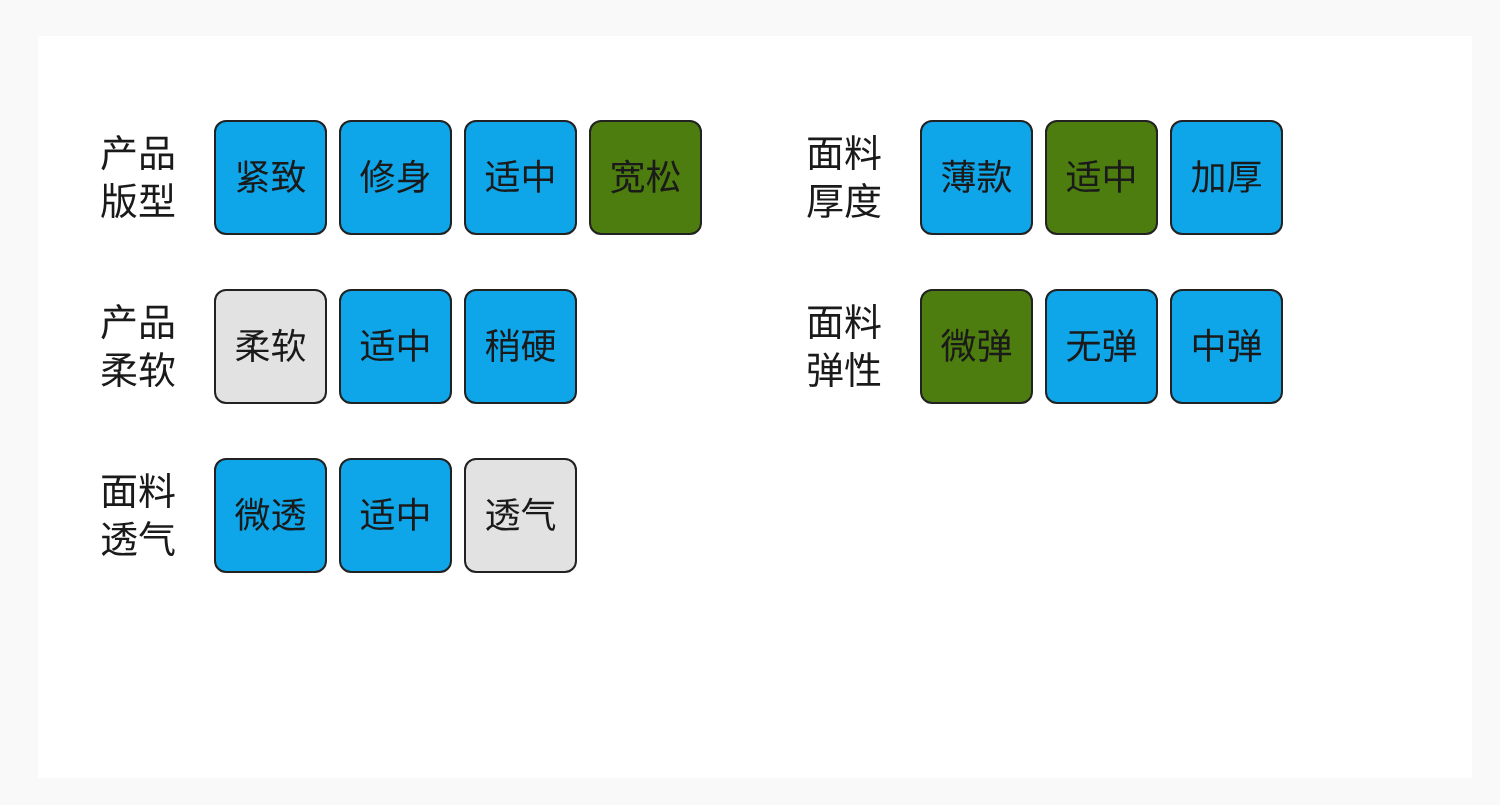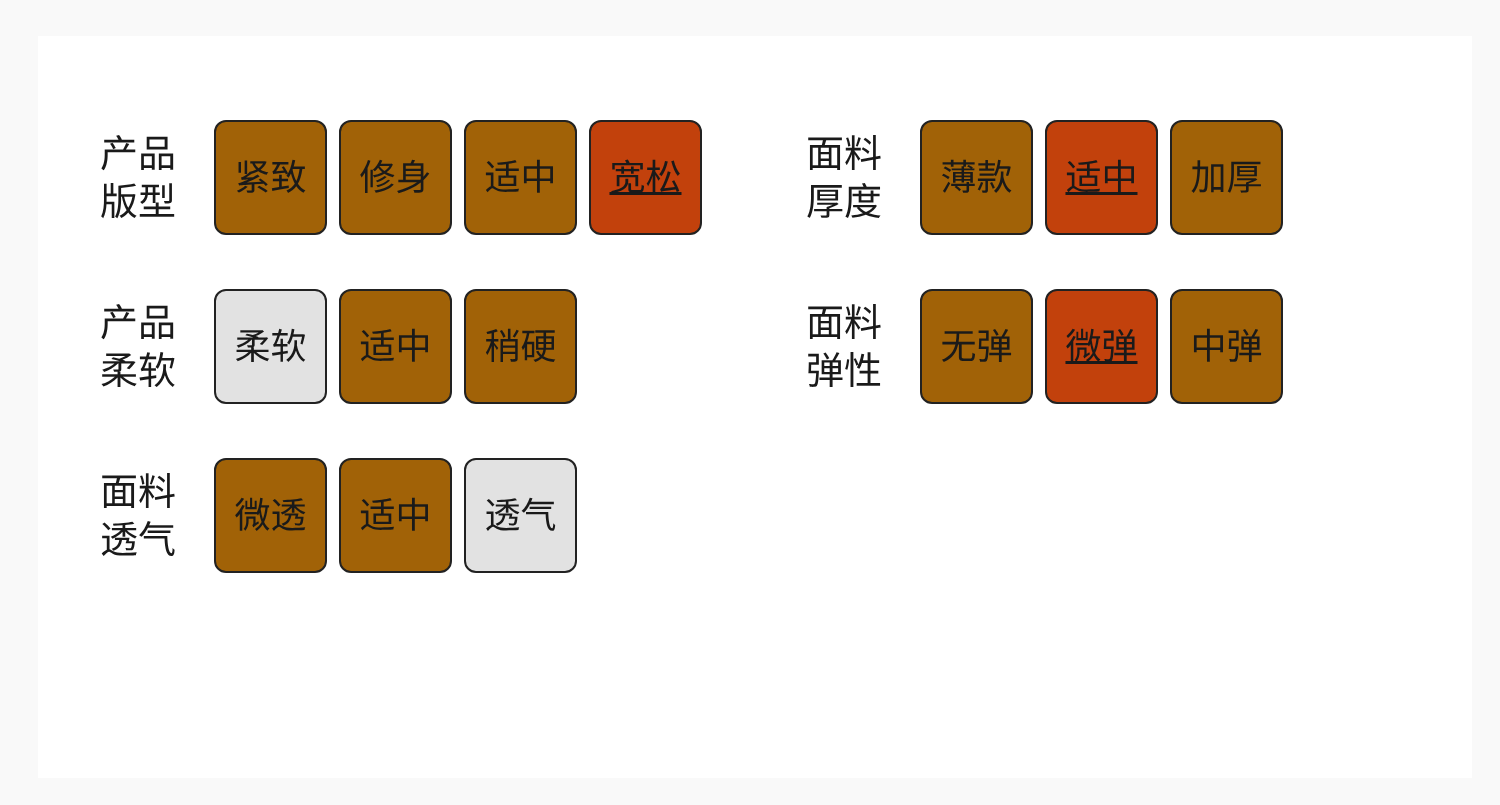--- a/index.html
+++ b/index.html
@@ -74,34 +74,34 @@
     gap: 12px;
     margin-left: 18px;
   }
 
   .option-chip {
     width: 113px;
     height: 115px;
     box-sizing: border-box;
     border: 2px solid #222222;
     border-radius: 12px;
-    background: #a16207;
+    background: #0ea5e9;
     color: #1a1a1a;
     font-size: 36px;
     line-height: 36px;
     display: flex;
     align-items: center;
     justify-content: center;
     white-space: nowrap;
     font-family: "DejaVu Sans", "Liberation Sans", sans-serif;
     cursor: pointer;
     user-select: none;
   }
 
-  .option-chip.sel-strong { background: #c2410c; text-decoration: underline; }
+  .option-chip.sel-strong { background: #4d7c0f; }
   .option-chip.sel-soft   { background: #e2e2e2; }
 
   .attr-column.left  .attr-group:last-child { margin-bottom: 0; }
   .attr-column.right .attr-group:last-child { margin-bottom: 0; }
 </style>
 </head>
 <body>
 
 <div id="app-root">
   <div id="attribute-card">
@@ -143,21 +143,21 @@
             <div class="option-row">
               <div class="option-chip" aria-pressed="false">薄款</div>
               <div class="option-chip sel-strong" aria-pressed="true">适中</div>
               <div class="option-chip" aria-pressed="false">加厚</div>
             </div>
           </div>
           <div class="attr-group">
             <div class="group-label">面料
 弹性</div>
             <div class="option-row">
+              <div class="option-chip sel-strong" aria-pressed="true">微弹</div>
               <div class="option-chip" aria-pressed="false">无弹</div>
-              <div class="option-chip sel-strong" aria-pressed="true">微弹</div>
               <div class="option-chip" aria-pressed="false">中弹</div>
             </div>
           </div>
         </div>
     </div>
   </div>
 </div>
 
 </body></html>

